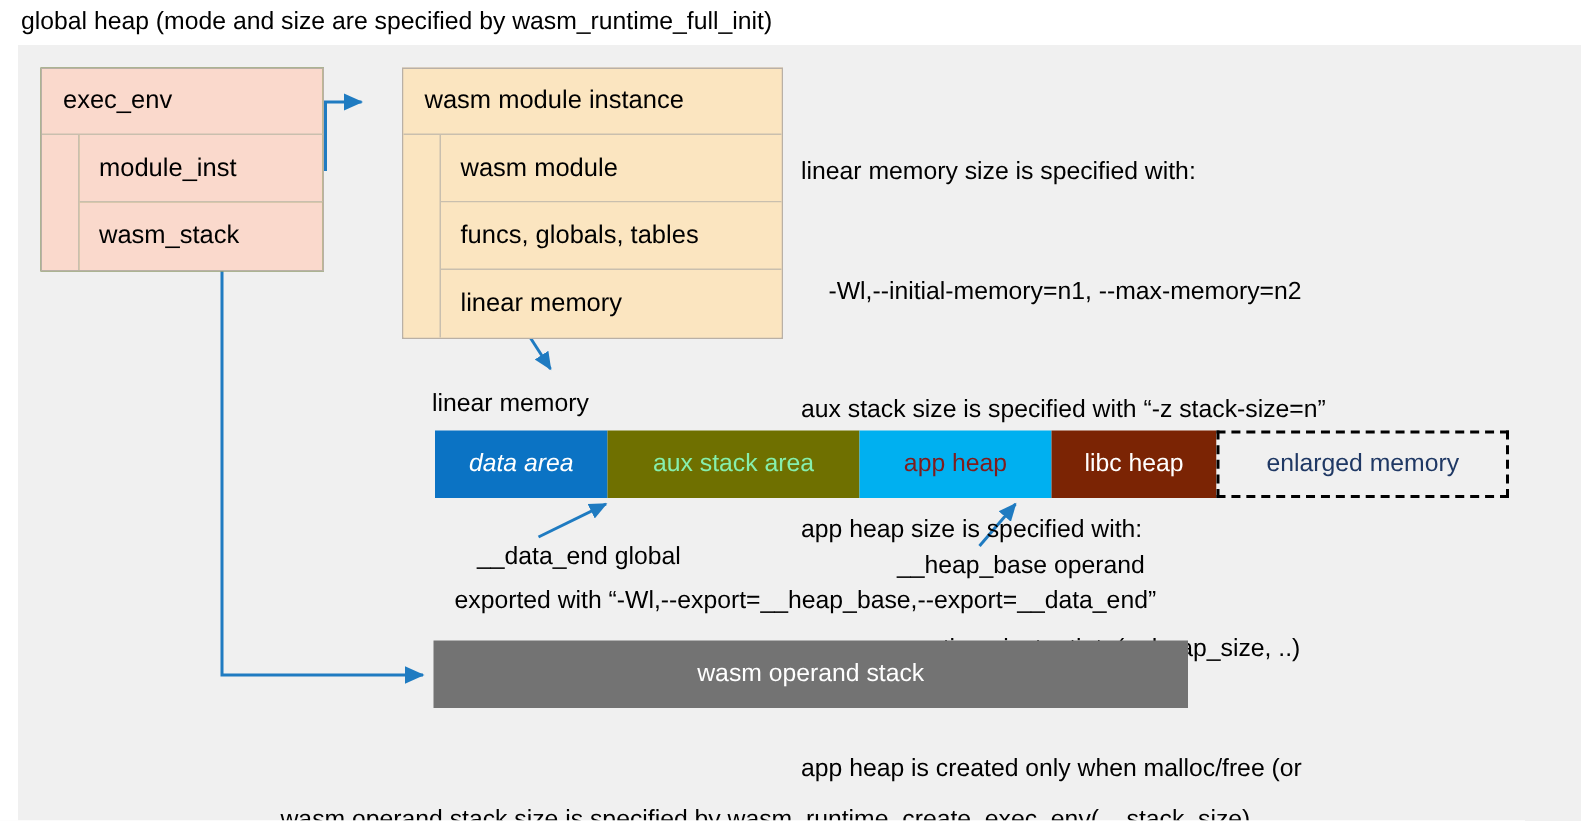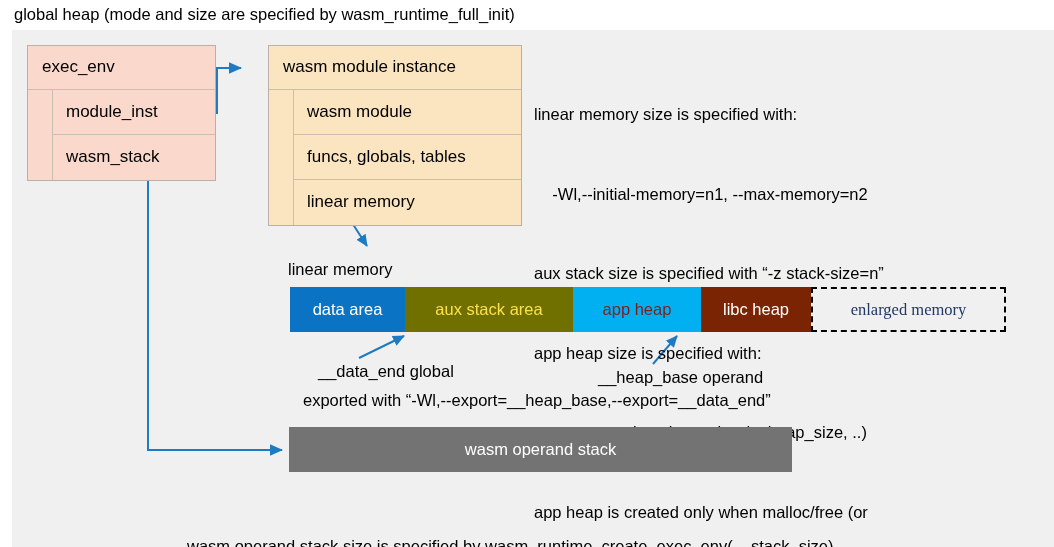--- a/index.html
+++ b/index.html
@@ -259,25 +259,25 @@
     <div>aux stack size is specified with “-z stack-size=n”</div>
     <div>app heap size is specified with:</div>
     <div>    wasm_runtime_instantiate(.., heap_size, ..)</div>
     <div>app heap is created only when malloc/free (or</div>
     
   </div>
 
   <div class="lm-label">linear memory</div>
 
   <div class="membar">
-    <div class="seg" style="width: 115px; color: rgb(255, 255, 255); background: rgb(11, 115, 196);">data area</div>
-    <div class="seg" style="width: 168px; color: #fde047; background: rgb(111, 112, 0);">aux stack area</div>
+    <div class="seg" style="width: 115px; color: rgb(255, 255, 255); background: rgb(11, 115, 196); font-style: italic;">data area</div>
+    <div class="seg" style="width: 168px; color: #86efac; background: rgb(111, 112, 0);">aux stack area</div>
     <div class="seg" style="width: 128px; color: #7f1d1d; background: rgb(0, 176, 240);">app heap</div>
     <div class="seg" style="width: 110px; color: rgb(255, 255, 255); background: rgb(123, 36, 4);">libc heap</div>
-    <div class="seg-enlarged" style="width: 195px; color: rgb(31, 56, 100); background: rgb(240, 240, 240); border-color: rgb(0, 0, 0); font-family: Liberation Serif, serif;">enlarged memory</div>
+    <div class="seg-enlarged" style="width: 195px; color: rgb(31, 56, 100); background: rgb(240, 240, 240); border-color: rgb(0, 0, 0);">enlarged memory</div>
   </div>
 
   <div class="ann ann-data-end">__data_end global</div>
   <div class="ann ann-heap-base">__heap_base operand</div>
   <div class="ann ann-exported">exported with “-Wl,--export=__heap_base,--export=__data_end”</div>
 
   <div class="opstack" style="background: #737373;">wasm operand stack</div>
   <div class="opstack-note">
     <div>wasm operand stack size is specified by wasm_runtime_create_exec_env(.., stack_size)</div>
     

